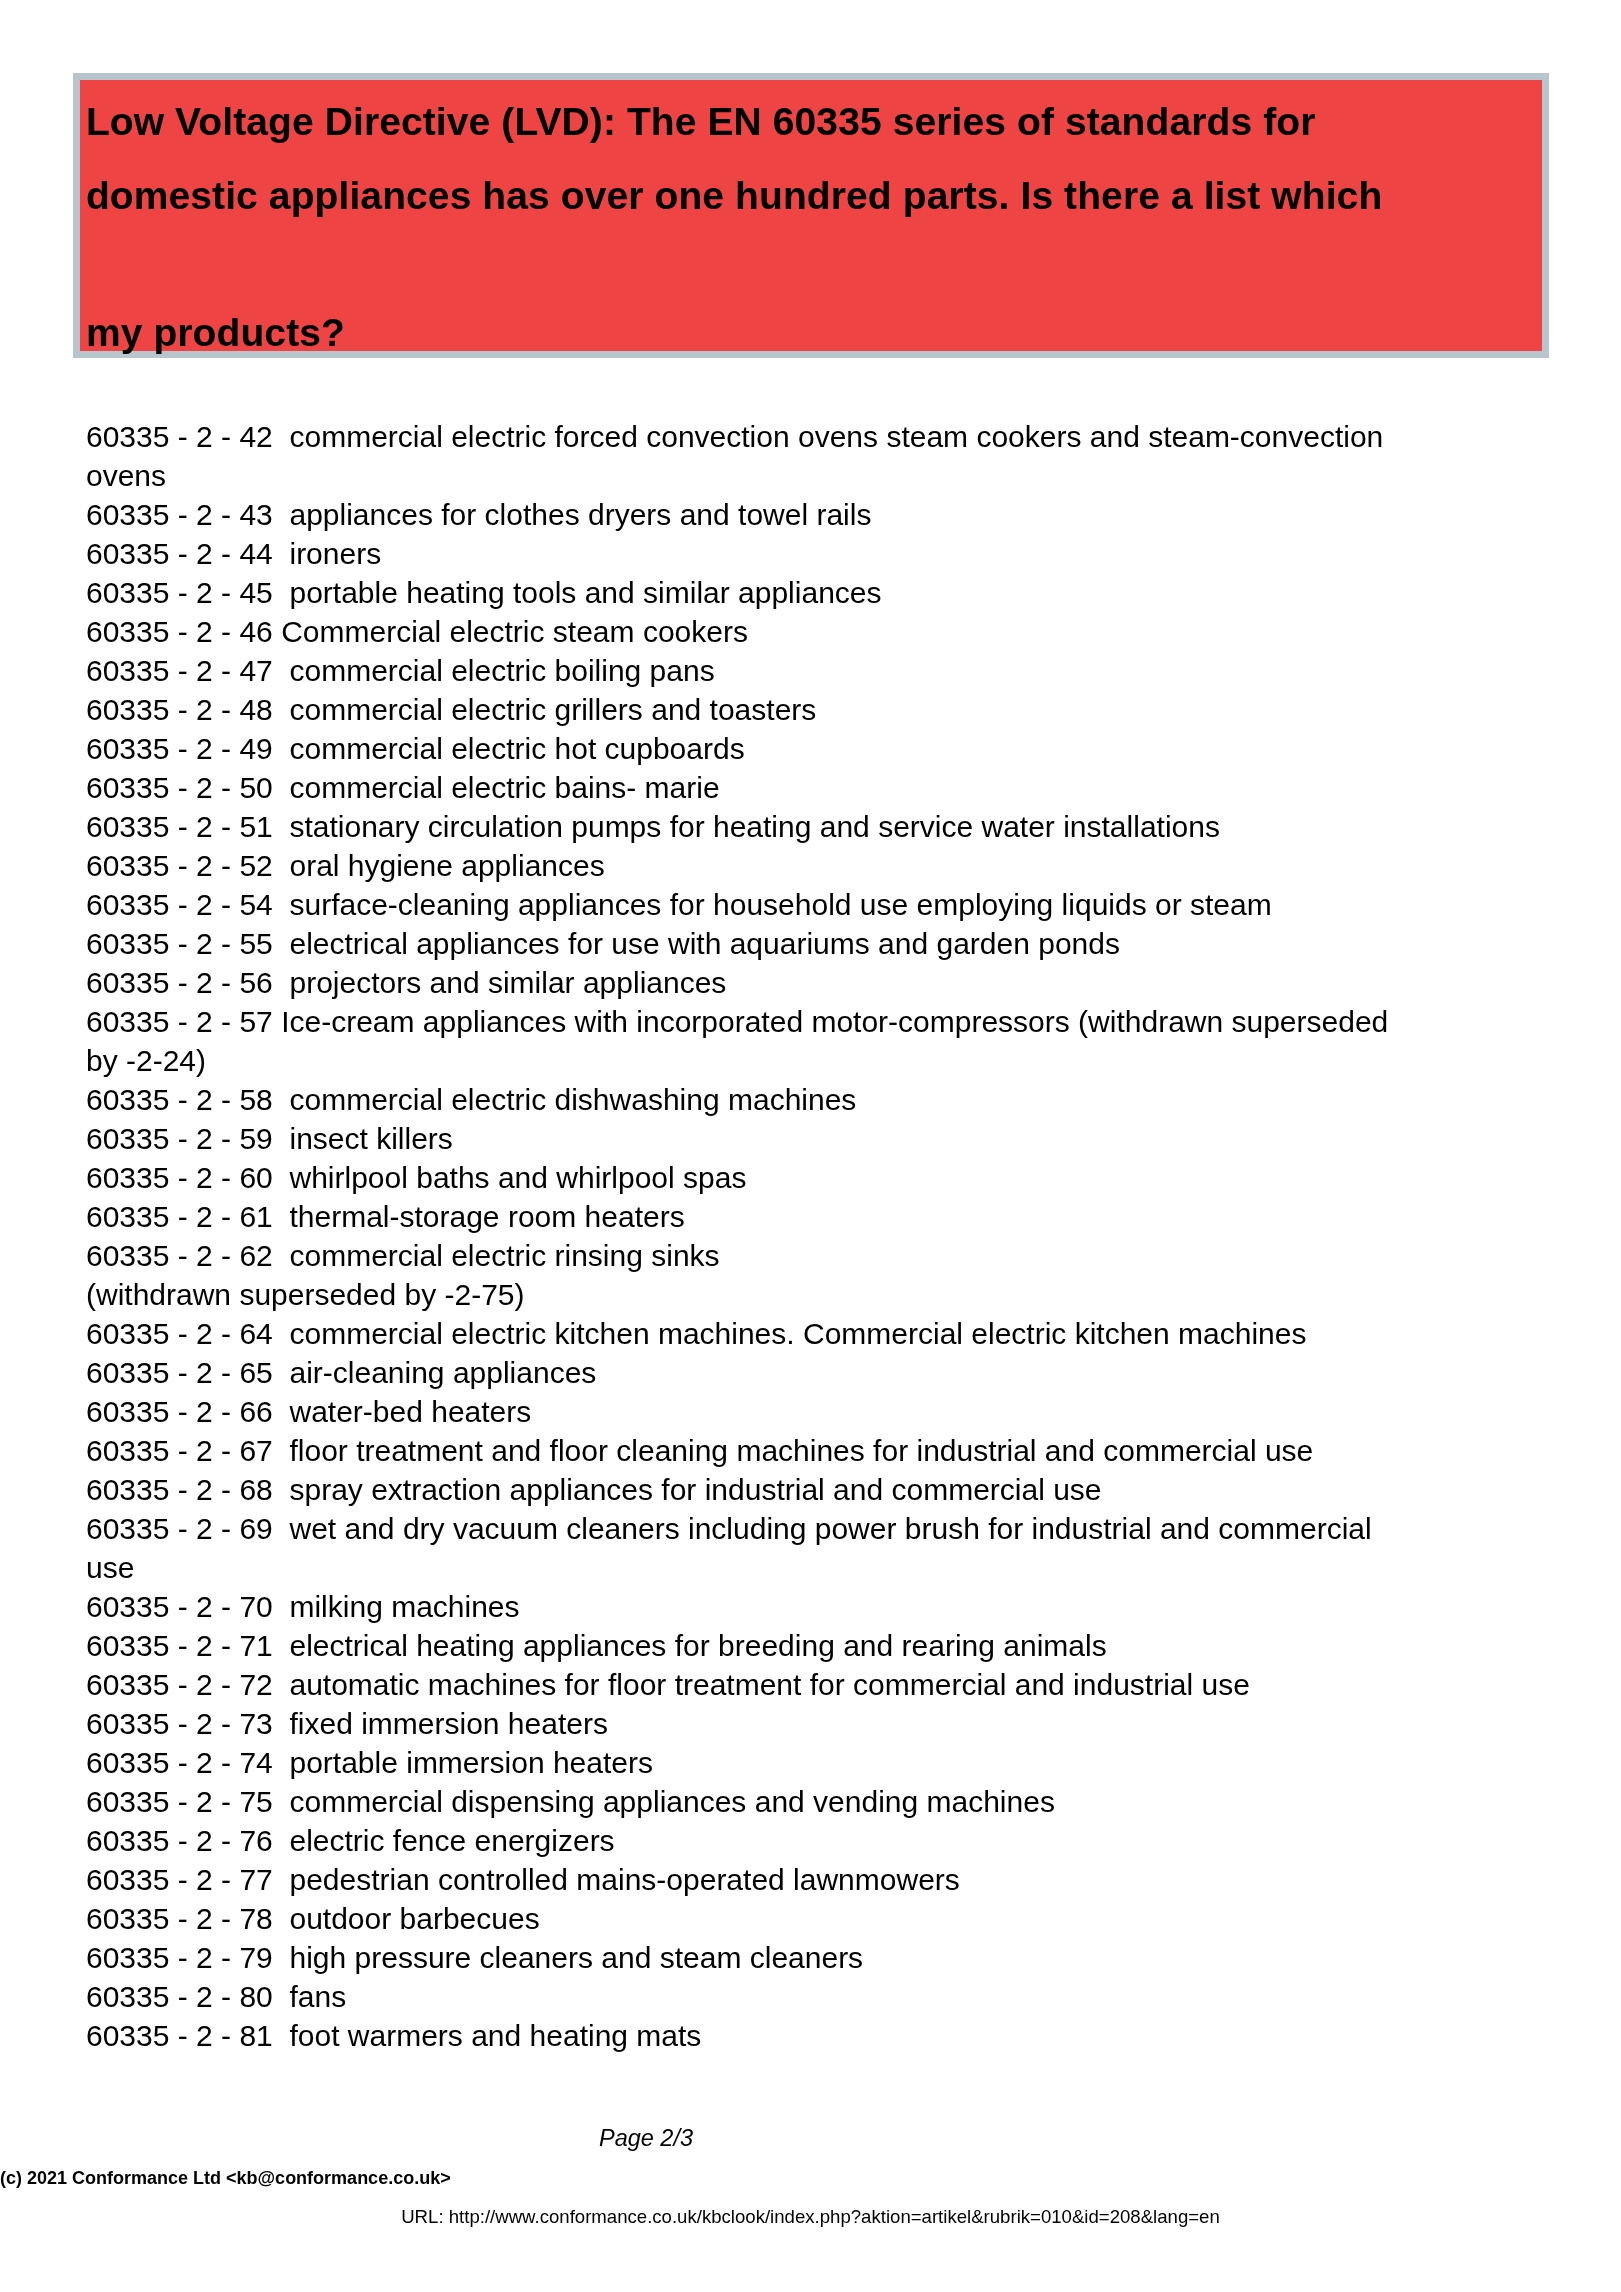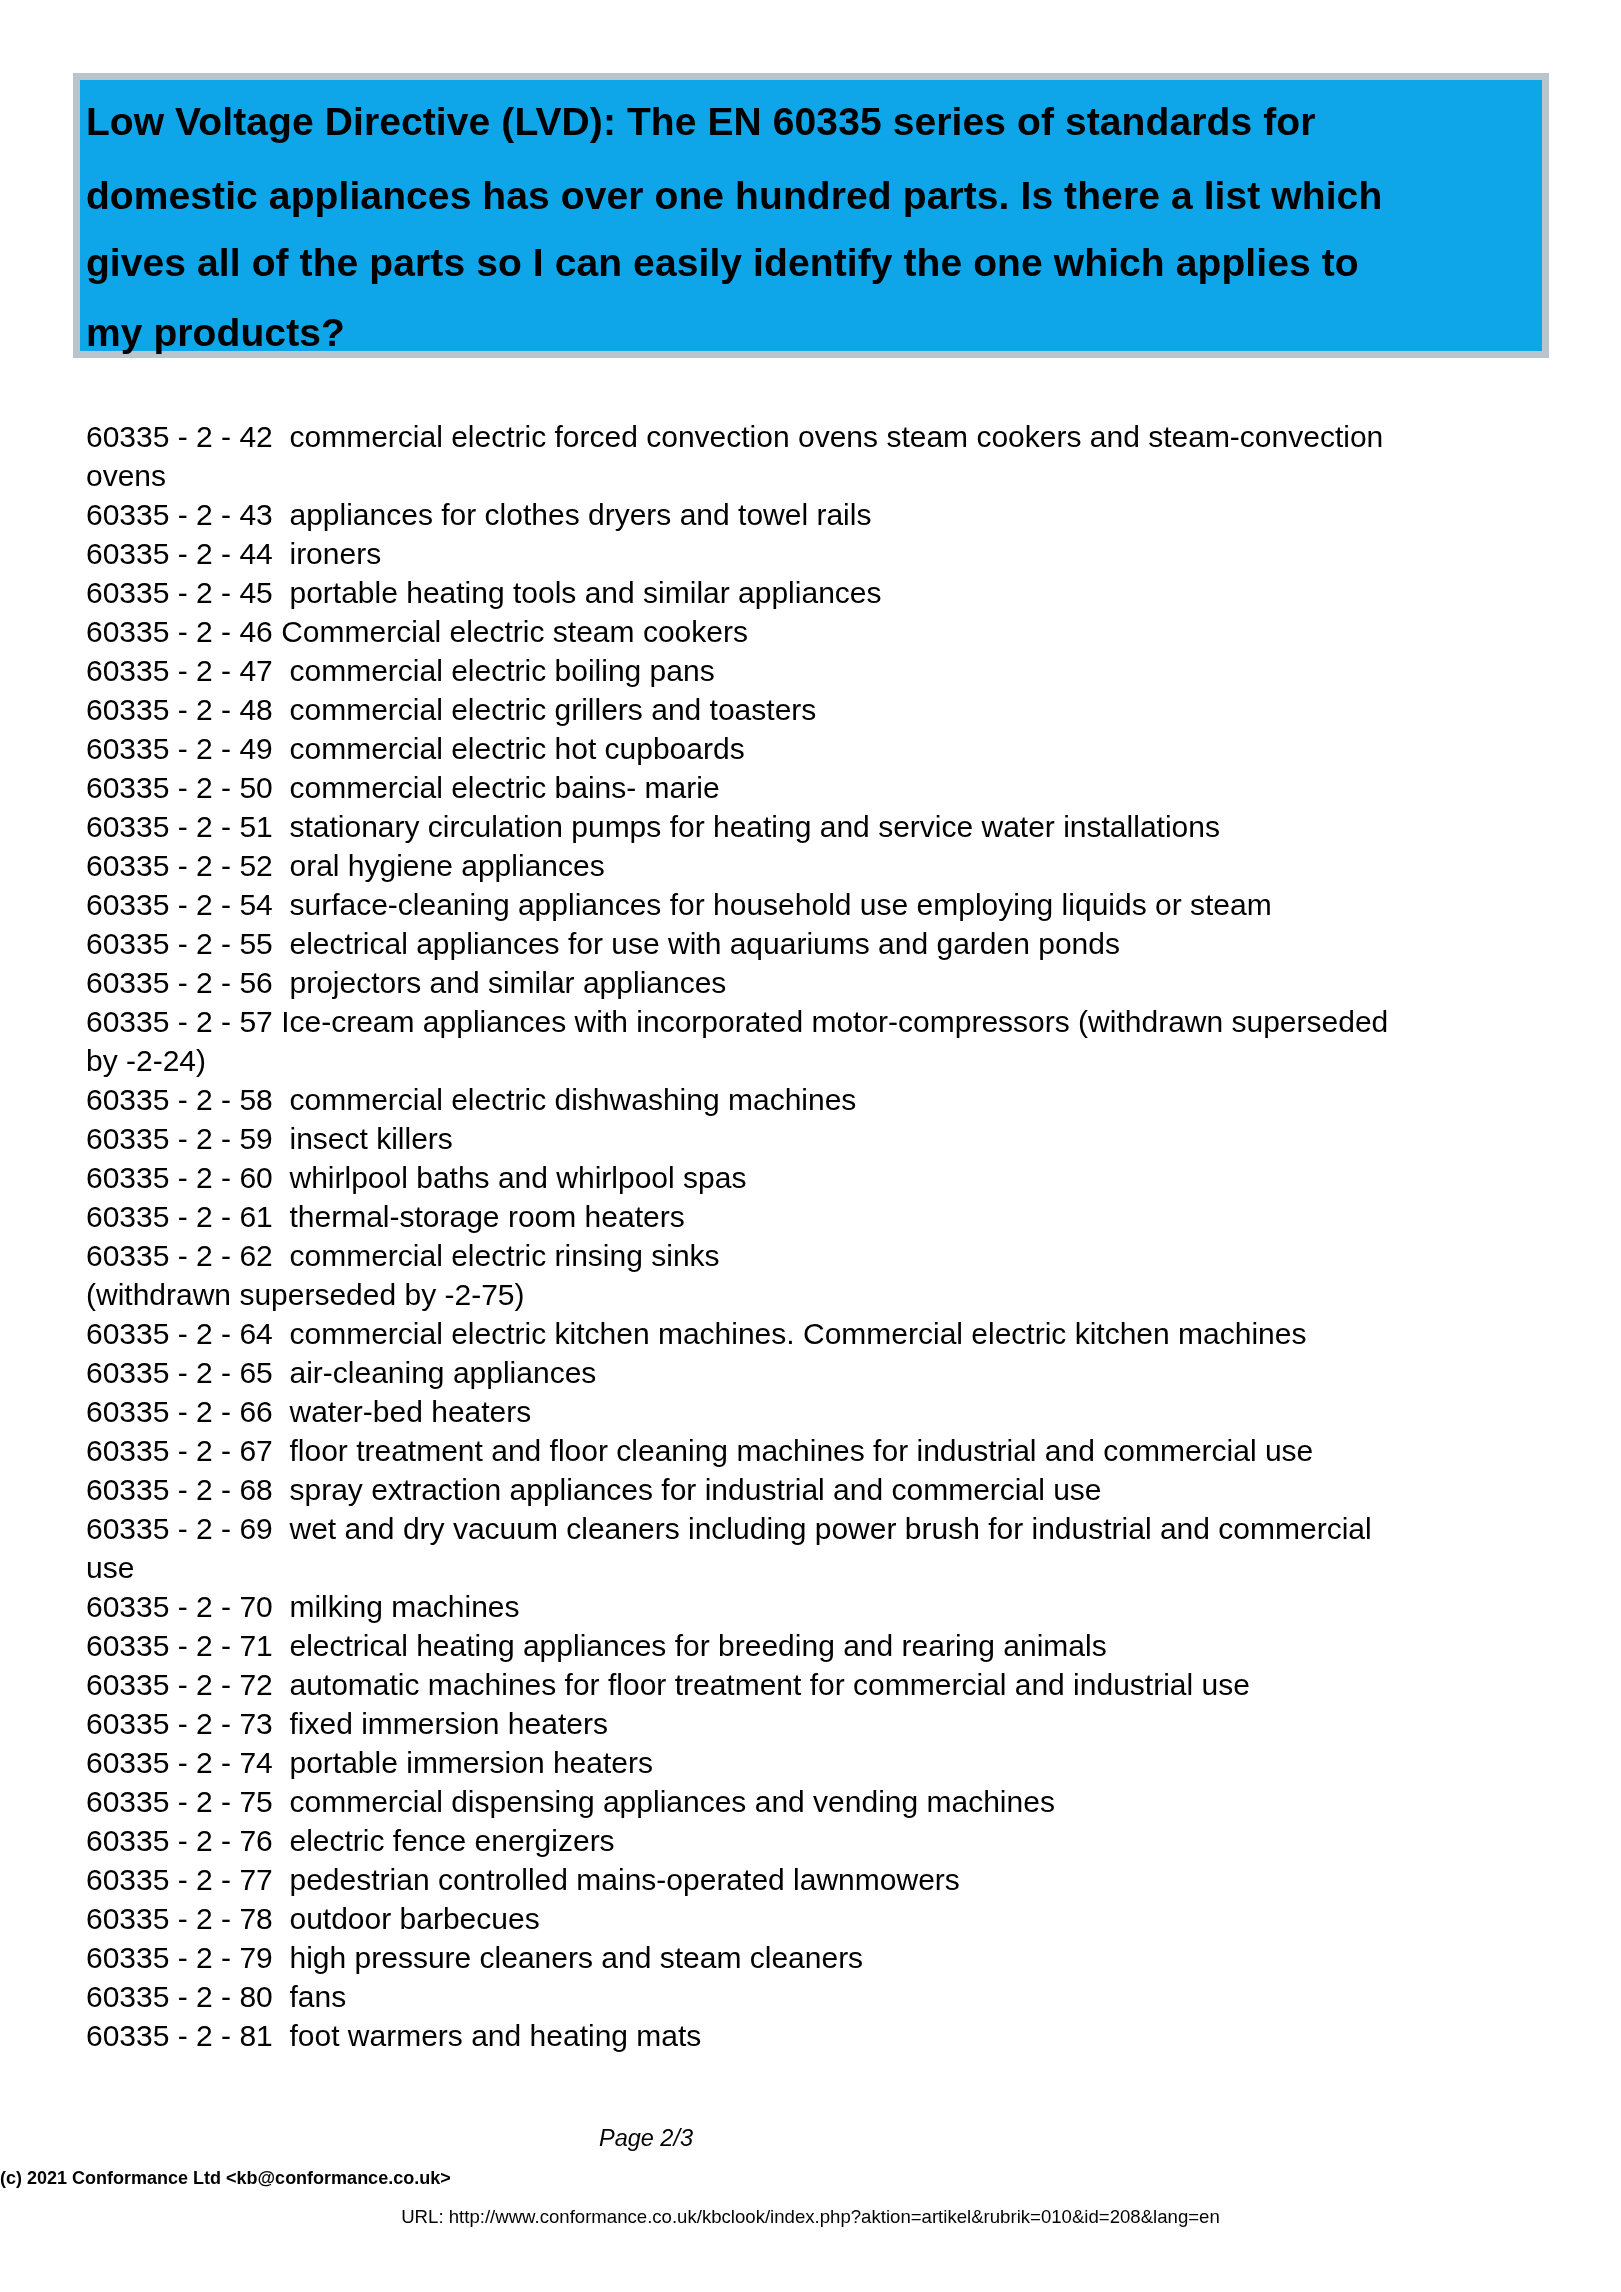--- a/index.html
+++ b/index.html
@@ -1,38 +1,37 @@
 <!DOCTYPE html>
 <html><head>
 <meta charset="utf-8">
 <style>
   html, body { margin: 0; padding: 0; background: #ffffff; }
   body { width: 1621px; height: 2293px; position: relative; overflow: hidden; font-family: "Liberation Sans", sans-serif; color: #000; }
   .qbox {
     position: absolute; left: 73px; top: 73px; width: 1462px; height: 271px;
-    border: 7.8px solid #b9c5cd; background: #0ea5e9;
+    border: 7.8px solid #b9c5cd; background: #ef4444;
   }
   .qline {
     position: absolute; left: 5.9px; font-weight: bold; font-size: 39px; line-height: 39px;
     white-space: nowrap; letter-spacing: 0.1px;
   }
   .list { position: absolute; left: 86px; top: 417px; width: 1470px; }
   .row { font-size: 30px; line-height: 39px; white-space: nowrap; height: 39px; }
   .row .num { }
   .footer-page { position: absolute; left: 0; width: 1292px; top: 2125px; text-align: center; font-style: italic; font-size: 23.5px; line-height: 27.4px; }
   .footer-copy { position: absolute; left: 0; width: 1621px; top: 2168px; font-weight: bold; font-size: 18px; line-height: 21.6px; }
   .footer-url { position: absolute; left: 0; width: 1621px; top: 2206px; text-align: center; font-size: 18.6px; line-height: 21.6px; }
 </style>
 </head>
 <body>
 
 <div class="qbox">
   <div class="qline" style="top:21.6px">Low Voltage Directive (LVD): The EN 60335 series of standards for</div>
   <div class="qline" style="top:96px">domestic appliances has over one hundred parts. Is there a list which</div>
-  <div class="qline" style="top:163px">gives all of the parts so I can easily identify the one which applies to</div>
   <div class="qline" style="top:233px">my products?</div>
 </div>
 
 <div class="list" id="parts-list">
     <div class="row"><span class="num">60335 - 2 - 42</span><span style="white-space: pre;">  </span><span>commercial electric forced convection ovens steam cookers and steam-convection</span></div>
     <div class="row">ovens</div>
     <div class="row"><span class="num">60335 - 2 - 43</span><span style="white-space: pre;">  </span><span>appliances for clothes dryers and towel rails</span></div>
     <div class="row"><span class="num">60335 - 2 - 44</span><span style="white-space: pre;">  </span><span>ironers</span></div>
     <div class="row"><span class="num">60335 - 2 - 45</span><span style="white-space: pre;">  </span><span>portable heating tools and similar appliances</span></div>
     <div class="row"><span class="num">60335 - 2 - 46</span><span style="white-space: pre;"> </span><span>Commercial electric steam cookers</span></div>

